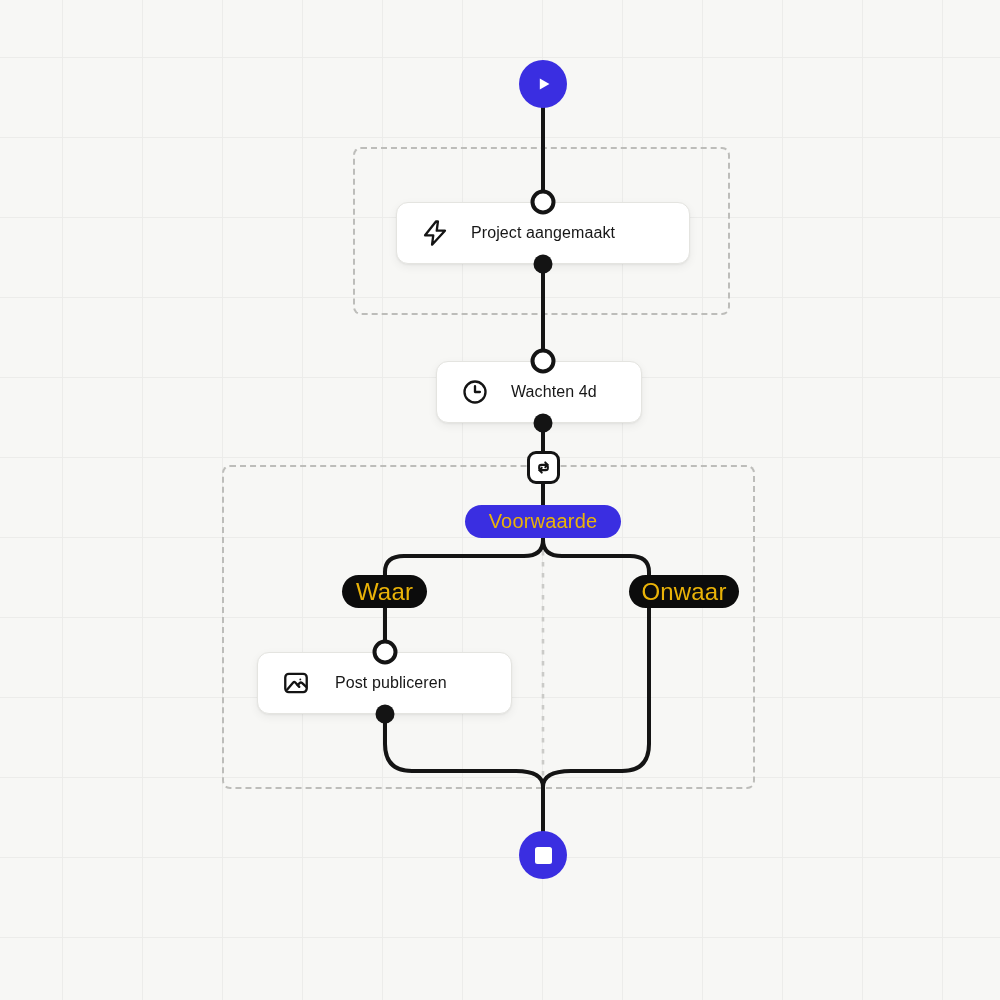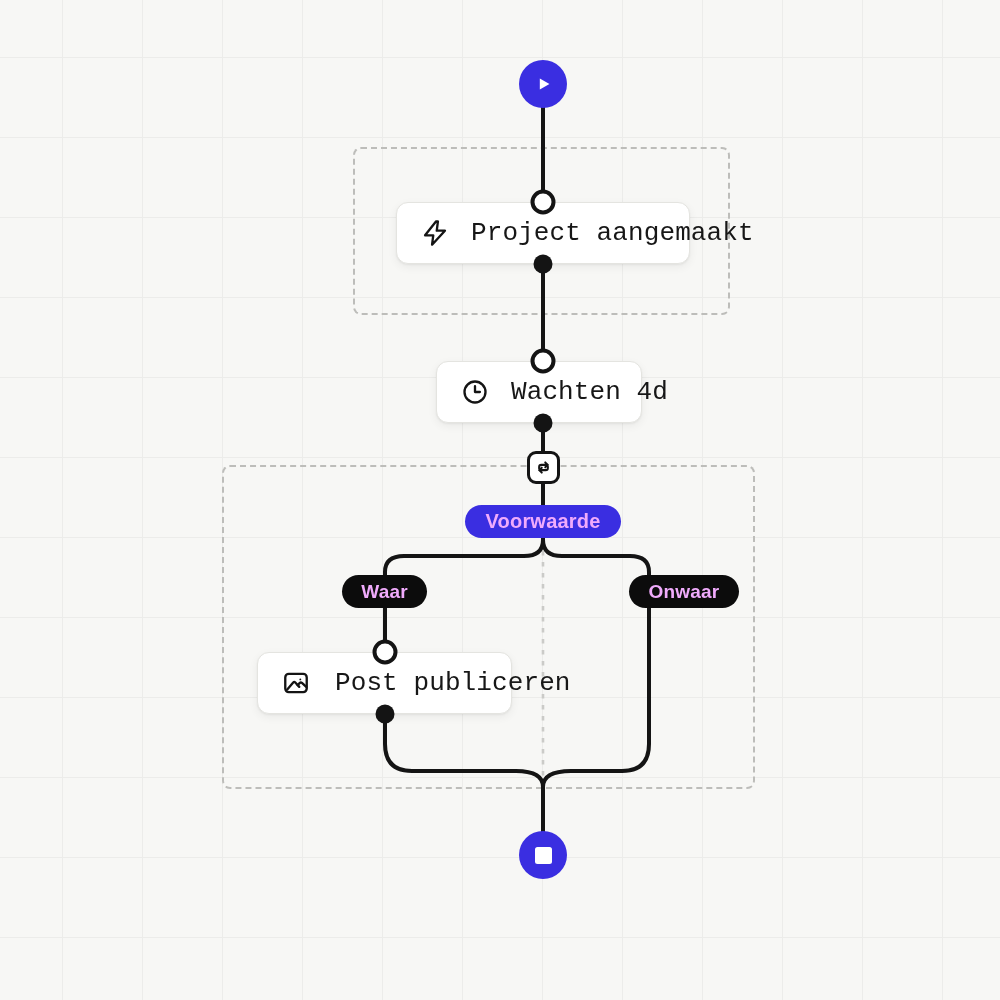--- a/index.html
+++ b/index.html
@@ -42,34 +42,34 @@
   }
   .btn-start{left:519px;top:60px;}
   .btn-end{left:519px;top:831px;}
   .end-square{width:17px;height:17px;background:#fff;border-radius:2.5px;}
 
   .card{
     position:absolute;height:62px;background:#fff;
     border:1px solid var(--node_border);border-radius:12px;
     box-shadow:0 1px 2px rgba(20,20,20,.05),0 3px 10px rgba(20,20,20,.06);
     display:flex;align-items:center;gap:22px;padding:0 24px;
-    font-size:26px;color:#171717;letter-spacing:.1px;white-space:nowrap;font-family:Liberation Mono, monospace;
+    font-size:16px;color:#171717;letter-spacing:.1px;white-space:nowrap;
   }
   .card-trigger{left:396px;top:202px;width:294px;}
   .card-wait{left:436px;top:361px;width:206px;}
   .card-action{left:257px;top:652px;width:255px;gap:25px;}
   .card svg{flex:0 0 auto;}
 
   .pill{
-    position:absolute;height:33px;border-radius:17px;color:#f0abfc;
+    position:absolute;height:33px;border-radius:17px;color:#eab308;
     display:flex;align-items:center;justify-content:center;
-    font-size:20px;font-weight:700;letter-spacing:.2px;
+    font-size:20px;font-weight:400;letter-spacing:.2px;
   }
   .pill-condition{left:465px;top:505px;width:156px;background:var(--accent);}
-  .pill-branch{background:var(--branch_pill_bg);font-size:19px;}
+  .pill-branch{background:var(--branch_pill_bg);font-size:24px;}
   .pill-waar{left:342px;top:575px;width:85px;}
   .pill-onwaar{left:629px;top:575px;width:110px;}
 
   .port{position:absolute;transform:translate(-50%,-50%);border-radius:50%;}
   .port-open{width:25px;height:25px;background:#fff;border:4.5px solid var(--line);}
   .port-dot{width:19px;height:19px;background:var(--line);}
 
   .swap-chip{
     position:absolute;left:527px;top:451px;width:33px;height:33px;
     background:#fff;border:3px solid var(--line);border-radius:9px;

